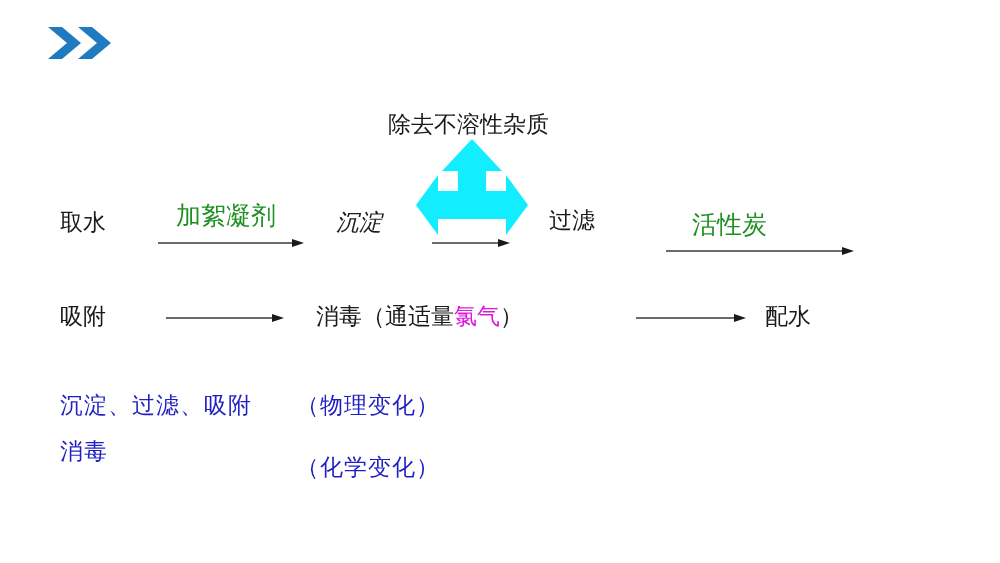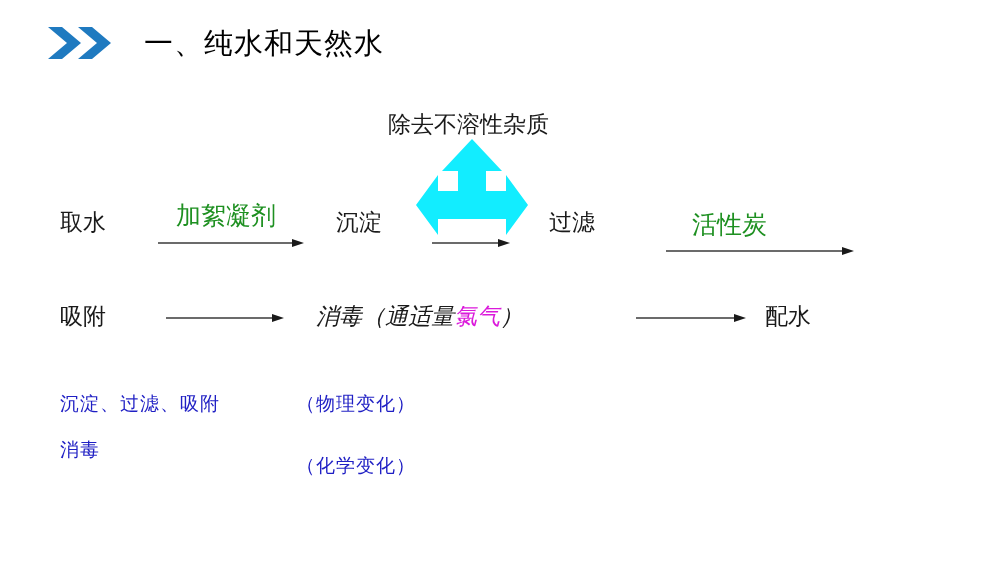--- a/index.html
+++ b/index.html
@@ -57,21 +57,21 @@
   }
   .heading-black {
     font-size: 23px;
     color: #1a1a1a;
     text-align: right;
   }
   .magenta {
     color: #db19db;
   }
   .blue-note {
-    font-size: 19px;
+    font-size: 23px;
     color: #1f1fc4;
     letter-spacing: 1px;
   }
 
   
   .arrow {
     position: absolute;
     height: 12px;
     display: block;
   }
@@ -85,62 +85,61 @@
 </head>
 <body>
 
 <div id="slide">
 
   <div class="title-row">
     <svg class="chev-group" viewBox="0 0 66 34">
       <polygon points="0,1 14,1 33,17 14,33 0,33 19,17" fill="#1f7ac0"></polygon>
       <polygon points="30,1 44,1 63,17 44,33 30,33 49,17" fill="#1f7ac0"></polygon>
     </svg>
-    <span class="title-text">一、纯水和天然水</span>
   </div>
 
   <div class="abs heading-black" style="left:388px; top:113px;">除去不溶性杂质</div>
 
   <svg class="cyan-arrow" style="left:416px; top:139px;" width="112" height="98" viewBox="0 0 112 98">
     <path d="M56 0 L86 32 L70 32 L70 52 L90 52 L90 36 L112 66 L90 96 L90 80 L22 80 L22 96 L0 66 L22 36 L22 52 L42 52 L42 32 L26 32 Z" fill="#12edff"></path>
   </svg>
 
   <div class="abs node" style="left:60px; top:211px;text-align:center;">取水</div>
 
   <div class="abs label-green" style="left:176px; top:203px;">加絮凝剂</div>
 
   <svg class="arrow" style="left:158px; top:237px;" width="146" height="12" viewBox="0 0 146 12">
     <line x1="0" y1="6" x2="138" y2="6" stroke="#3a3a3a" stroke-width="1.6"></line>
     <polygon points="146,6 134,2 134,10" fill="#1a1a1a"></polygon>
   </svg>
 
-  <div class="abs node" style="left:336px; top:211px;">沉淀</div>
+  <div class="abs node" style="left:336px; top:211px;font-style:italic;">沉淀</div>
 
   <svg class="arrow" style="left:432px; top:237px;" width="78" height="12" viewBox="0 0 78 12">
     <line x1="0" y1="6" x2="70" y2="6" stroke="#3a3a3a" stroke-width="1.6"></line>
     <polygon points="78,6 66,2 66,10" fill="#1a1a1a"></polygon>
   </svg>
 
-  <div class="abs node" style="left:549px; top:211px;">过滤</div>
+  <div class="abs node" style="left:549px; top:211px;font-family:Liberation Mono, monospace;">过滤</div>
 
   <div class="abs label-green" style="left:692px; top:212px;">活性炭</div>
 
   <svg class="arrow" style="left:666px; top:245px;" width="188" height="12" viewBox="0 0 188 12">
     <line x1="0" y1="6" x2="180" y2="6" stroke="#3a3a3a" stroke-width="1.6"></line>
     <polygon points="188,6 176,2 176,10" fill="#1a1a1a"></polygon>
   </svg>
 
   <div class="abs node" style="left:60px; top:305px;">吸附</div>
 
   <svg class="arrow" style="left:166px; top:312px;" width="118" height="12" viewBox="0 0 118 12">
     <line x1="0" y1="6" x2="110" y2="6" stroke="#3a3a3a" stroke-width="1.6"></line>
     <polygon points="118,6 106,2 106,10" fill="#1a1a1a"></polygon>
   </svg>
 
-  <div class="abs node" style="left:316px; top:305px;font-style:italic;">
+  <div class="abs node" style="left:316px; top:305px;">
     <span>消毒（通适量</span><span class="magenta">氯气</span><span>）</span>
   </div>
 
   <svg class="arrow" style="left:636px; top:312px;" width="110" height="12" viewBox="0 0 110 12">
     <line x1="0" y1="6" x2="102" y2="6" stroke="#3a3a3a" stroke-width="1.6"></line>
     <polygon points="110,6 98,2 98,10" fill="#1a1a1a"></polygon>
   </svg>
 
   <div class="abs node" style="left:765px; top:305px;">配水</div>
 

